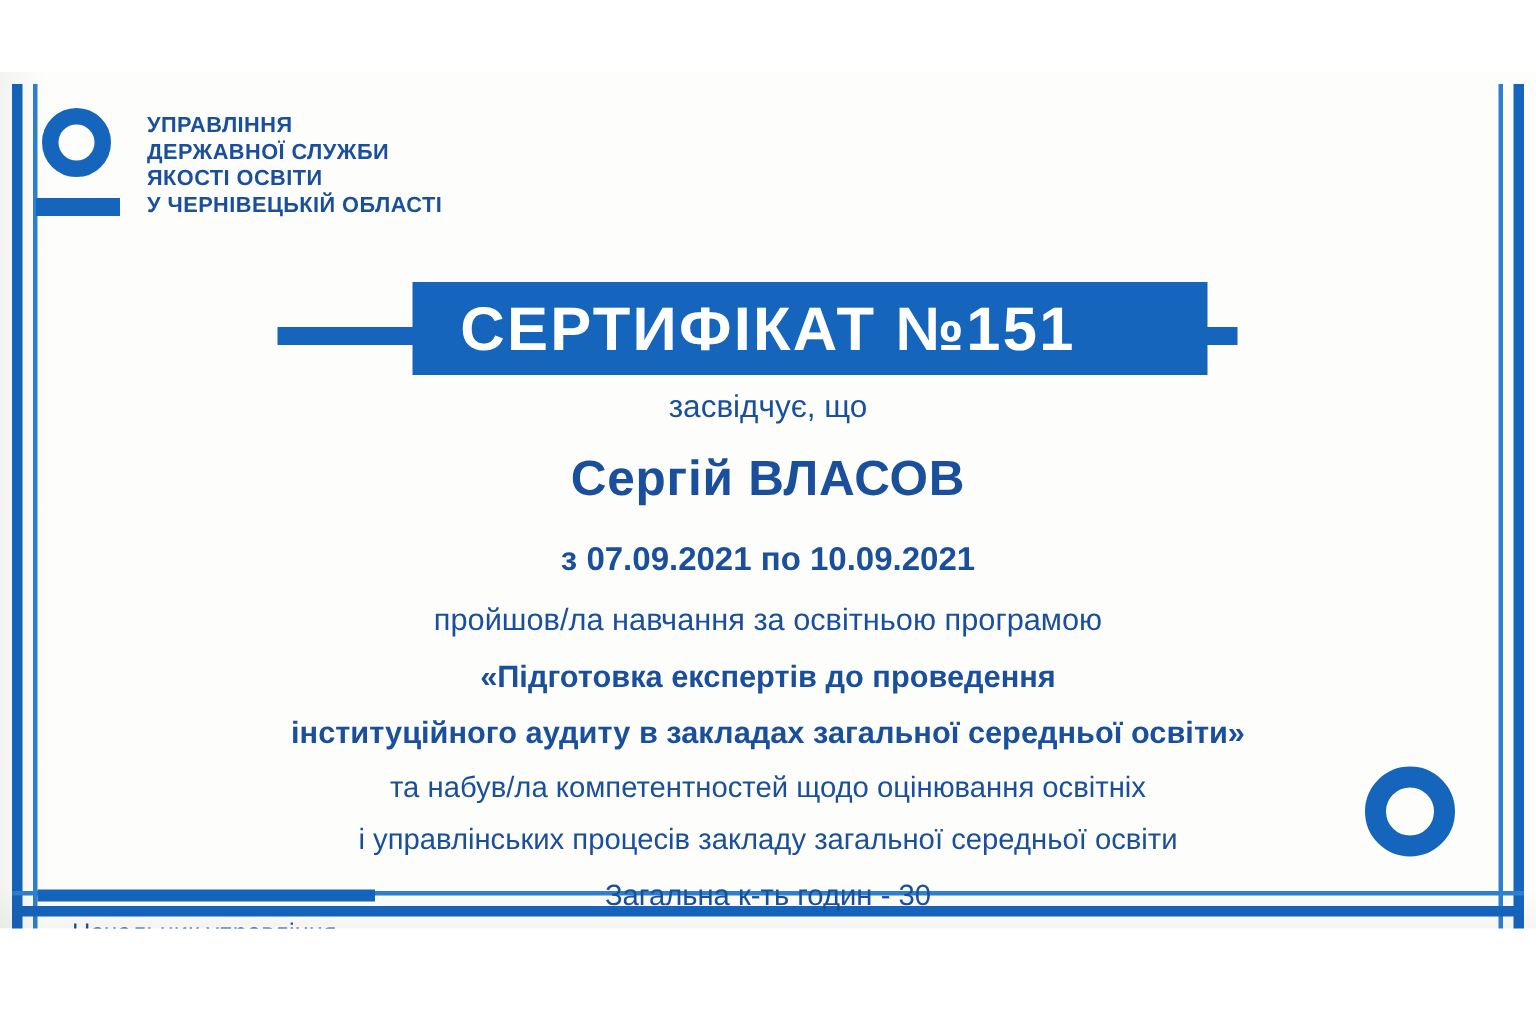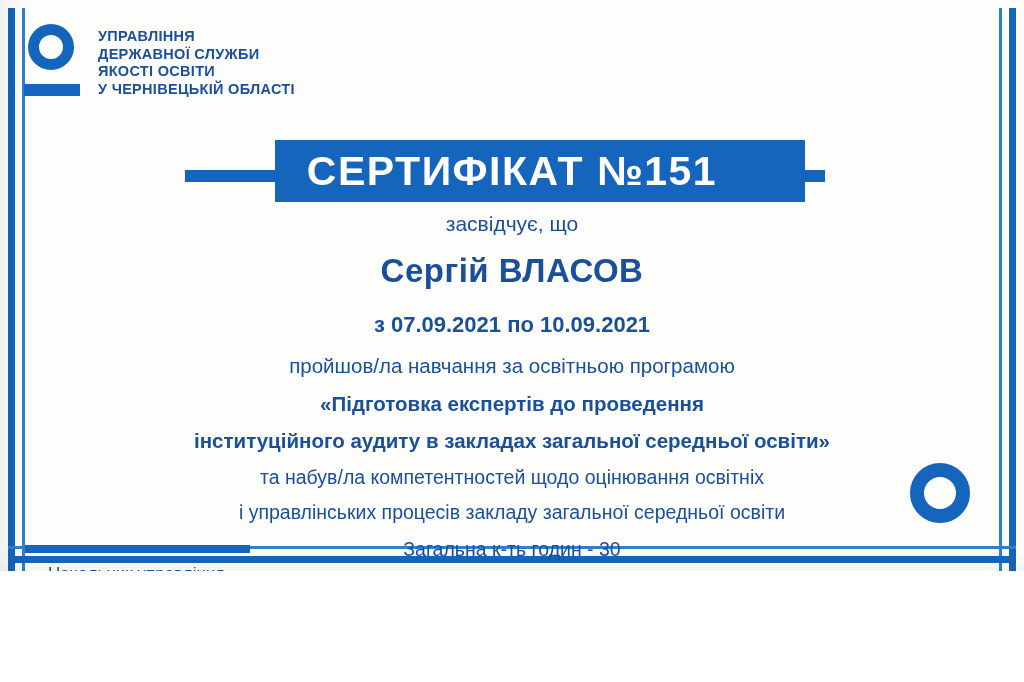--- a/index.html
+++ b/index.html
@@ -15,20 +15,21 @@
     overflow: hidden;
     position: relative;
   }
 
   .certificate {
     position: relative;
     width: 1024px;
     height: 571px;
     background: #fdfdfc;
     overflow: hidden;
+    margin-top: 48px;
   }
 
   
   .bar {
     position: absolute;
     background: #1565bd;
   }
   
   .bar-left-outer { left: 8px;  top: 8px;  width: 7px;  height: 664px; background: #1565bd; }
   .bar-left-inner { left: 22px; top: 8px;  width: 3px;  height: 664px; background: #2f7fd0; }

